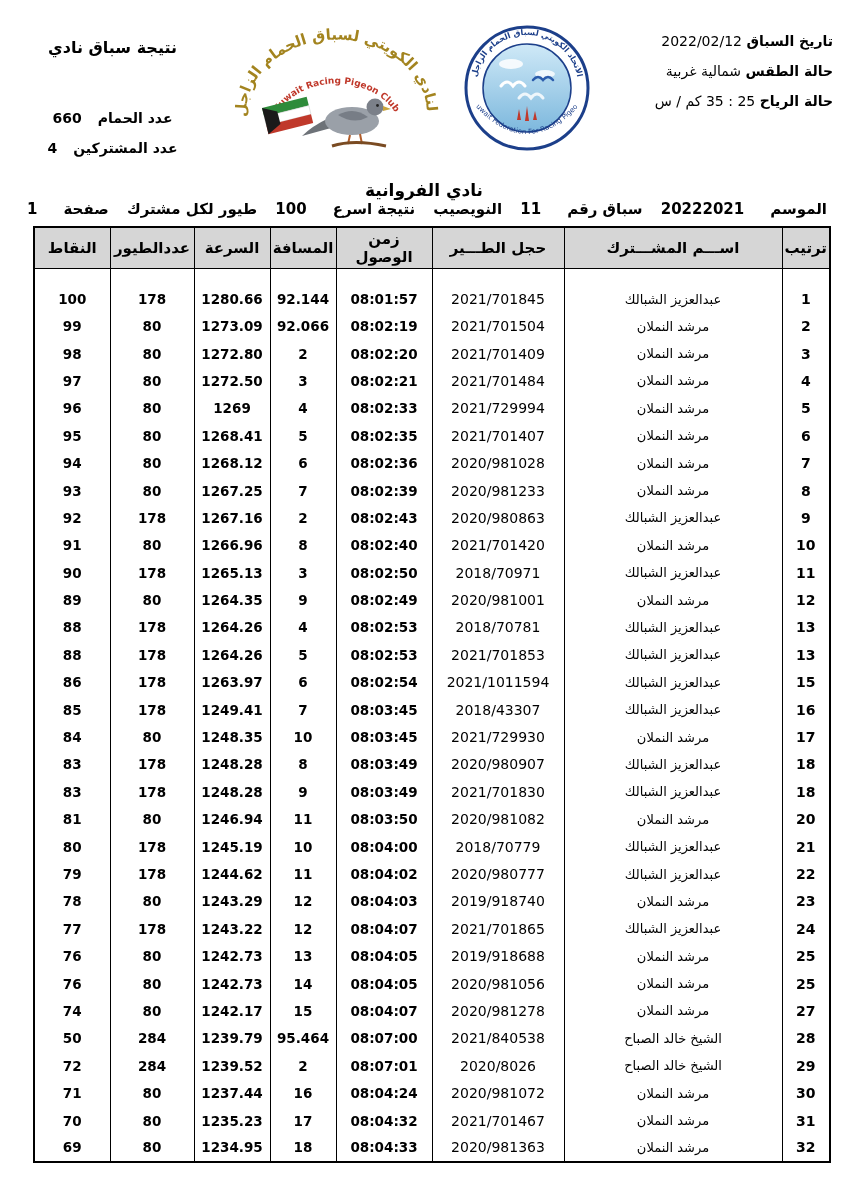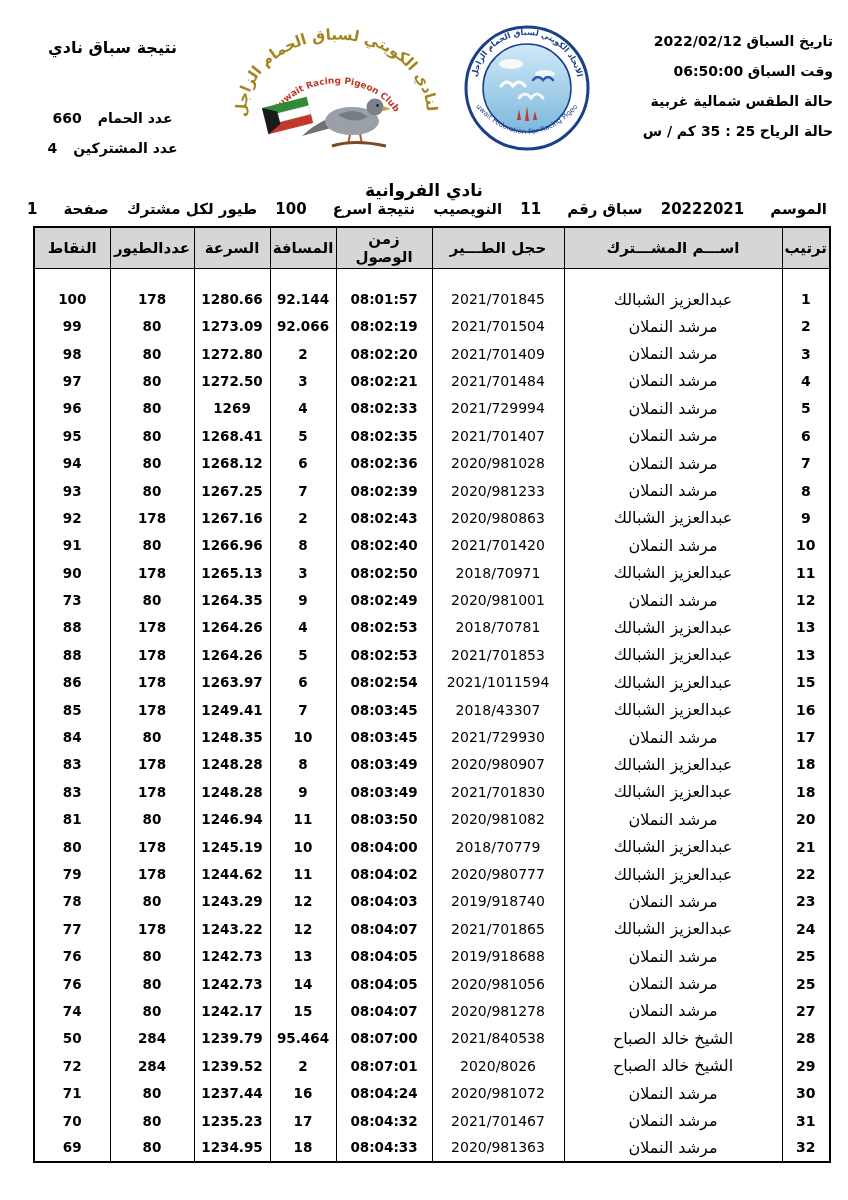--- a/index.html
+++ b/index.html
@@ -4,21 +4,21 @@
 <style>
   * { margin:0; padding:0; box-sizing:border-box; }
   html,body { background:#fff; }
   body { font-family:"DejaVu Sans","Liberation Sans",sans-serif; color:#000; }
   .page { width:848px; height:1200px; direction:rtl; padding:16px 15px 0 15px; overflow:hidden; position:relative; background:#fff; }
 
   
   .top-header { display:flex; justify-content:space-between; align-items:flex-start; height:162px; }
   .race-info { width:218px; padding-top:10px; font-size:14px; line-height:30px; text-align:right; }
   .race-info .lbl { font-weight:bold; }
-  .race-info .val { font-weight:bold; }
+  .race-info .val { font-weight:normal; }
   .fed-logo { width:128px; margin-top:8px; flex:0 0 auto; }
   .club-logo { width:205px; margin-top:2px; flex:0 0 auto; }
   .title-block { width:195px; text-align:center; padding-top:22px; }
   .report-title { font-size:16px; font-weight:bold; margin-bottom:46px; }
   .count-line { display:flex; justify-content:center; gap:16px; font-size:14px; font-weight:bold; line-height:30px; }
 
   
   .gold-arc { font-size:15px; font-weight:bold; fill:#a3841f; }
   .red-arc { font-size:9px; font-weight:bold; fill:#c0392b; }
   .fed-top { font-size:8px; font-weight:bold; fill:#1c3f8a; }
@@ -29,39 +29,35 @@
   .meta-row { display:flex; justify-content:space-between; align-items:center; font-size:15px; font-weight:bold; padding:0 6px 8px 12px; }
   .meta-group { display:inline-flex; gap:26px; }
 
   
   table.results { border-collapse:collapse; table-layout:fixed; width:796px; border:2px solid #000; margin-right:2px; }
   .results th { border:1px solid #000; background:#d6d6d6; font-size:15px; font-weight:bold; height:29px; padding:2px; text-align:center; }
   .results td { border-right:1px solid #000; border-left:1px solid #000; border-top:none; border-bottom:none;
                 text-align:center; height:27.4px; padding:0 2px; vertical-align:middle; }
   .results tbody tr:first-child td { padding-top:17px; height:44px; }
   .col-rank   { font-weight:bold; font-size:14px; }
-  .col-name   { font-size:16px; }
+  .col-name   { font-size:13px; }
   .col-ring   { font-size:14px; direction:ltr; }
   .col-arrival, .col-distance, .col-speed, .col-birds, .col-points { font-weight:bold; font-size:13.5px; direction:ltr; }
 </style>
 </head>
 <body>
 
 <div class="page">
 
   <div class="top-header">
 
     <div class="race-info">
       <div>
         <span class="lbl">تاريخ السباق</span>
         <span class="val">2022/02/12</span>
-      </div>
-      <div>
-        <span class="lbl">وقت السباق</span>
-        <span class="val">06:50:00</span>
       </div>
       <div>
         <span class="lbl">حالة الطقس</span>
         <span class="val">شمالية غربية</span>
       </div>
       <div>
         <span class="lbl">حالة الرياح</span>
         <span class="val">25 : 35 كم / س</span>
       </div>
     </div>
@@ -291,21 +287,21 @@
           <td class="col-points">90</td>
         </tr>
         <tr>
           <td class="col-rank">12</td>
           <td class="col-name">مرشد النملان</td>
           <td class="col-ring">2020/981001</td>
           <td class="col-arrival">08:02:49</td>
           <td class="col-distance">9</td>
           <td class="col-speed">1264.35</td>
           <td class="col-birds">80</td>
-          <td class="col-points">73</td>
+          <td class="col-points">89</td>
         </tr>
         <tr>
           <td class="col-rank">13</td>
           <td class="col-name">عبدالعزيز الشبالك</td>
           <td class="col-ring">2018/70781</td>
           <td class="col-arrival">08:02:53</td>
           <td class="col-distance">4</td>
           <td class="col-speed">1264.26</td>
           <td class="col-birds">178</td>
           <td class="col-points">88</td>

